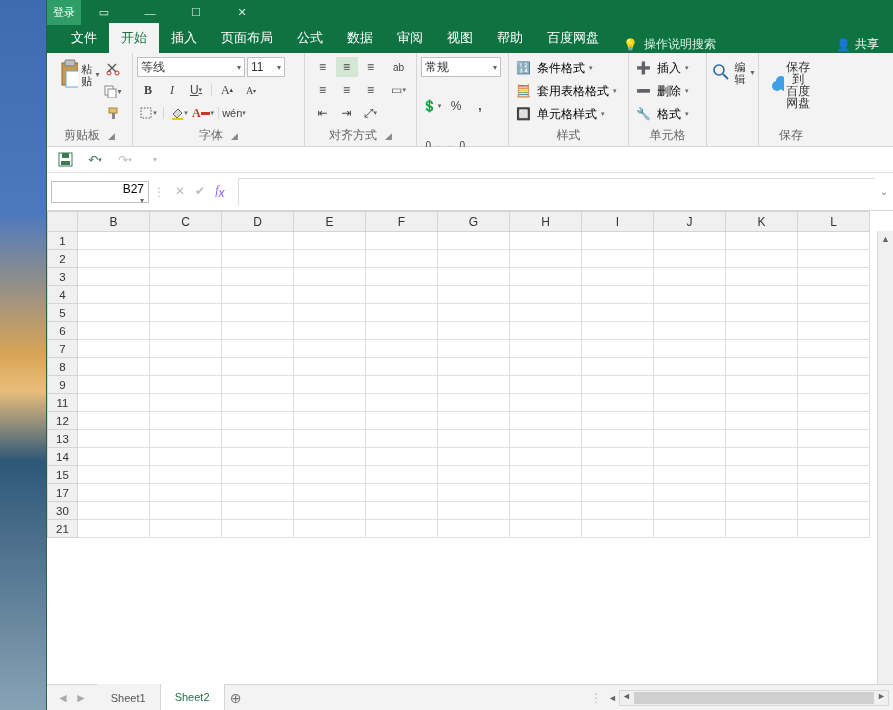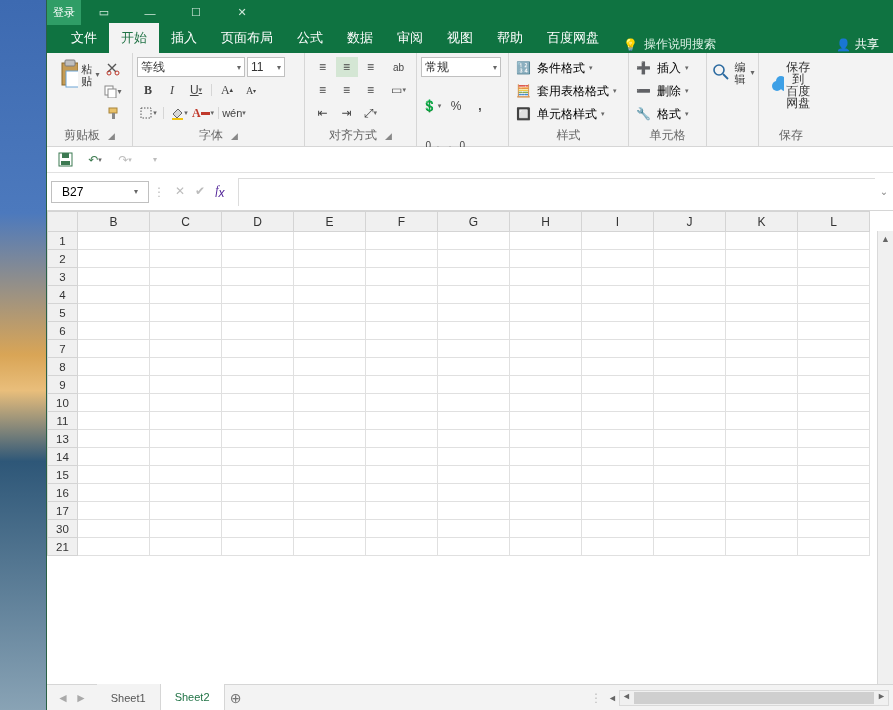--- a/index.html
+++ b/index.html
@@ -40,21 +40,21 @@
   .combo .dd{font-size:8px;color:#666;margin-left:2px;}
   .sep-v{width:1px;background:#d6d6d6;align-self:stretch;margin:4px 2px;}
 
   
   .qat{height:26px;background:#fff;border-bottom:1px solid #e1e1e1;display:flex;align-items:center;padding-left:8px;gap:10px;}
   .qat .qbtn{width:20px;height:20px;display:flex;align-items:center;justify-content:center;color:#3c7a4f;cursor:pointer;}
   .qat .disabled{color:#bdbdbd;}
 
   
   .fx-row{height:38px;display:flex;align-items:center;border-bottom:1px solid #d6d6d6;}
-  .namebox{width:98px;height:22px;border:1px solid #c0c0c0;margin:0 4px;display:flex;align-items:center;padding:0 10px;background:#fff;}
+  .namebox{width:98px;height:22px;border:1px solid #c0c0c0;margin:0 4px;display:flex;align-items:flex-end;padding:0 4px;background:#fff;flex-direction:column;}
   .namebox .dd{font-size:8px;color:#666;}
   .fx-btns{display:flex;align-items:center;gap:10px;color:#bcbcbc;padding:0 10px;}
   .fx-input{flex:1;height:28px;border-top:1px solid #dcdcdc;border-left:1px solid #dcdcdc;background:#fff;margin-left:4px;}
   .fx-expand{width:18px;display:flex;align-items:center;justify-content:center;color:#888;font-size:10px;cursor:pointer;}
 
   
   .sheet{flex:1;position:relative;overflow:hidden;background:#fff;}
   .sheet table{border-collapse:collapse;table-layout:fixed;}
   .colhdr th,.sel-all{background:#f0f0f0;border:1px solid #d4d4d4;font-weight:normal;color:#333;height:20px;font-size:12px;}
   .rowhdr{background:#f0f0f0;border:1px solid #d4d4d4;text-align:center;color:#333;width:30px;height:18px;font-size:11.5px;}
@@ -364,21 +364,21 @@
 
     <div class="fx-row">
       <div class="namebox">
         <span style="flex:1">B27</span>
         <span class="dd">▾</span>
       </div>
       <div style="color:#bbb">⋮</div>
       <div class="fx-btns">
         <span>✕</span>
         <span>✔</span>
-        <span style="color:#4c1d95;font-style:italic;font-family:serif">f<sub>x</sub></span>
+        <span style="color:#8b5cf6;font-style:italic;font-family:serif">f<sub>x</sub></span>
       </div>
       <div class="fx-input"></div>
       <div class="fx-expand">⌄</div>
     </div>
 
     <div class="sheet">
       <table id="grid">
           <tbody>
             <tr class="colhdr">
               <th class="sel-all" style="width:30px"></th>
@@ -514,48 +514,48 @@
               <td class="cell"></td>
               <td class="cell"></td>
               <td class="cell"></td>
               <td class="cell"></td>
               <td class="cell"></td>
               <td class="cell"></td>
               <td class="cell"></td>
               <td class="cell"></td>
             </tr>
             <tr>
-              <td class="rowhdr">10</td>
-              <td class="cell"></td>
-              <td class="cell"></td>
-              <td class="cell"></td>
-              <td class="cell"></td>
-              <td class="cell"></td>
-              <td class="cell"></td>
-              <td class="cell"></td>
-              <td class="cell"></td>
-              <td class="cell"></td>
-              <td class="cell"></td>
-              <td class="cell"></td>
-            </tr>
-            <tr>
               <td class="rowhdr">11</td>
               <td class="cell"></td>
               <td class="cell"></td>
               <td class="cell"></td>
               <td class="cell"></td>
               <td class="cell"></td>
               <td class="cell"></td>
               <td class="cell"></td>
               <td class="cell"></td>
               <td class="cell"></td>
               <td class="cell"></td>
               <td class="cell"></td>
             </tr>
             <tr>
+              <td class="rowhdr">12</td>
+              <td class="cell"></td>
+              <td class="cell"></td>
+              <td class="cell"></td>
+              <td class="cell"></td>
+              <td class="cell"></td>
+              <td class="cell"></td>
+              <td class="cell"></td>
+              <td class="cell"></td>
+              <td class="cell"></td>
+              <td class="cell"></td>
+              <td class="cell"></td>
+            </tr>
+            <tr>
               <td class="rowhdr">13</td>
               <td class="cell"></td>
               <td class="cell"></td>
               <td class="cell"></td>
               <td class="cell"></td>
               <td class="cell"></td>
               <td class="cell"></td>
               <td class="cell"></td>
               <td class="cell"></td>
               <td class="cell"></td>
@@ -571,34 +571,20 @@
               <td class="cell"></td>
               <td class="cell"></td>
               <td class="cell"></td>
               <td class="cell"></td>
               <td class="cell"></td>
               <td class="cell"></td>
               <td class="cell"></td>
             </tr>
             <tr>
               <td class="rowhdr">15</td>
-              <td class="cell"></td>
-              <td class="cell"></td>
-              <td class="cell"></td>
-              <td class="cell"></td>
-              <td class="cell"></td>
-              <td class="cell"></td>
-              <td class="cell"></td>
-              <td class="cell"></td>
-              <td class="cell"></td>
-              <td class="cell"></td>
-              <td class="cell"></td>
-            </tr>
-            <tr>
-              <td class="rowhdr">16</td>
               <td class="cell"></td>
               <td class="cell"></td>
               <td class="cell"></td>
               <td class="cell"></td>
               <td class="cell"></td>
               <td class="cell"></td>
               <td class="cell"></td>
               <td class="cell"></td>
               <td class="cell"></td>
               <td class="cell"></td>

